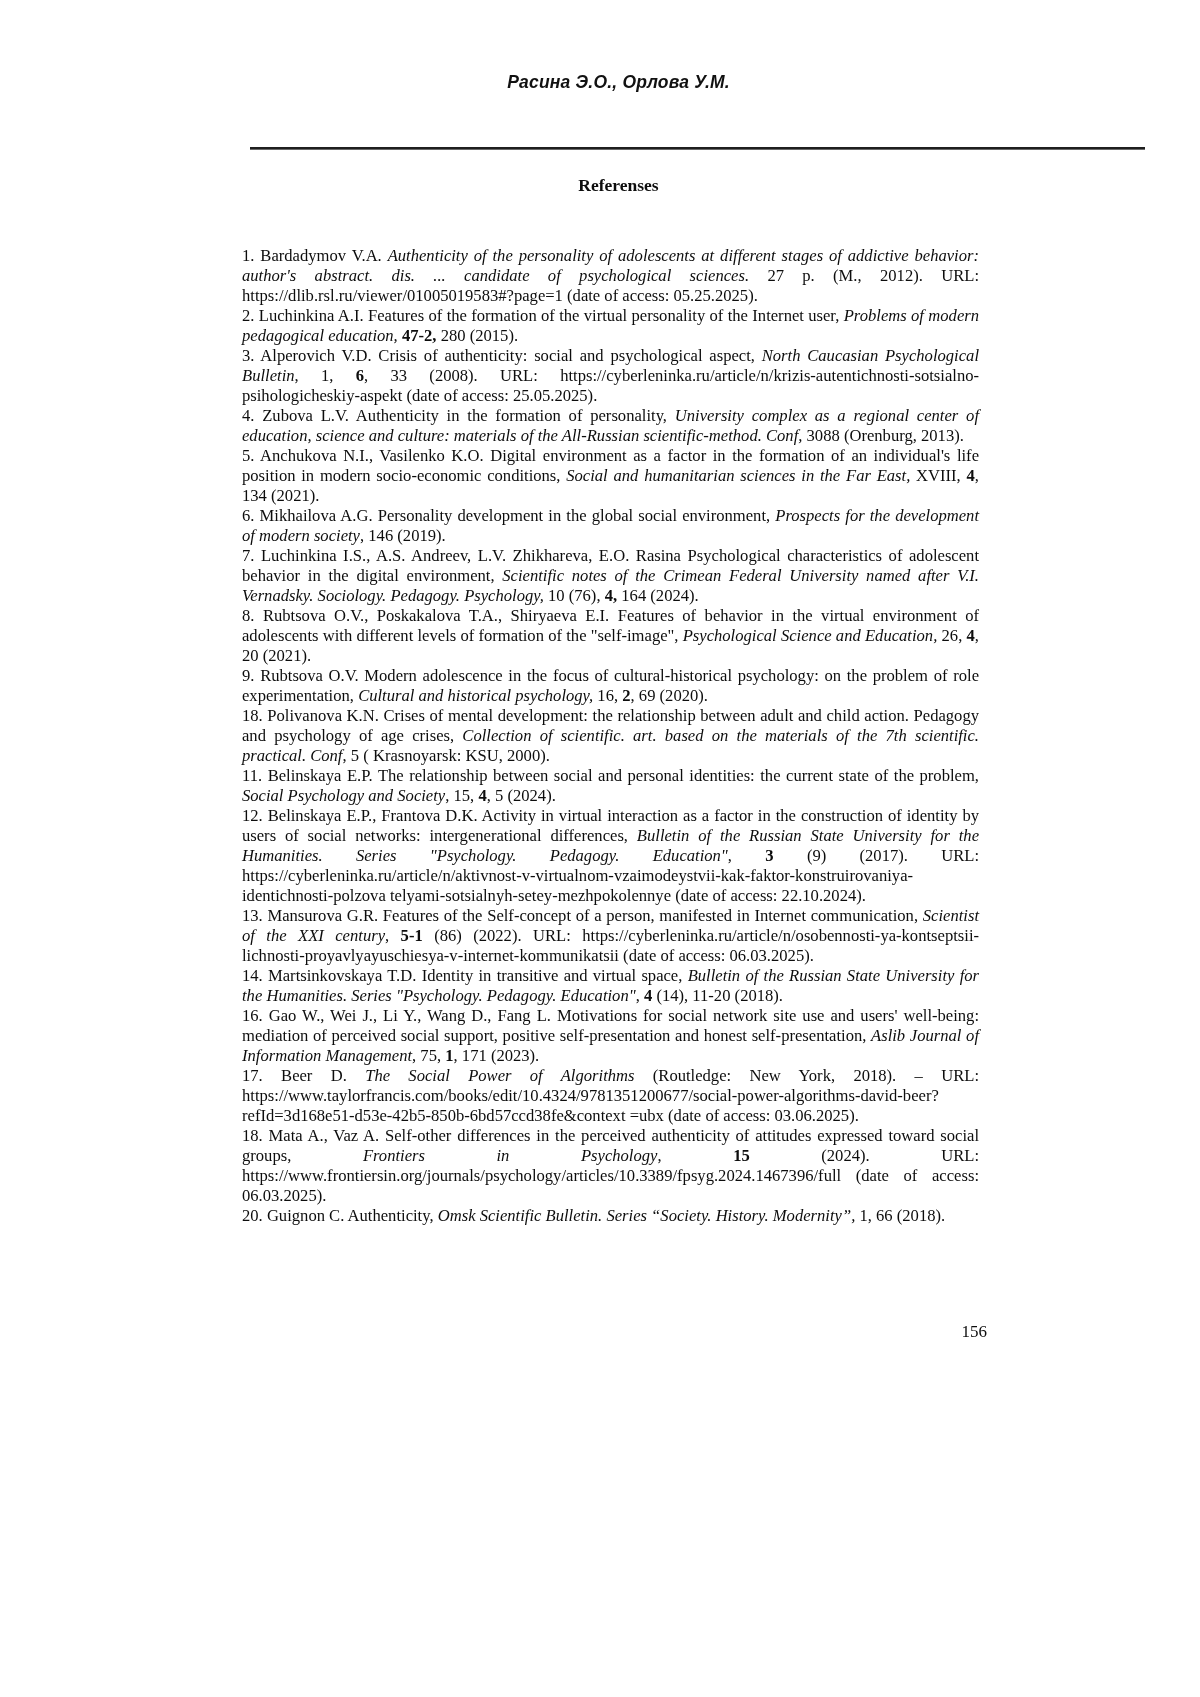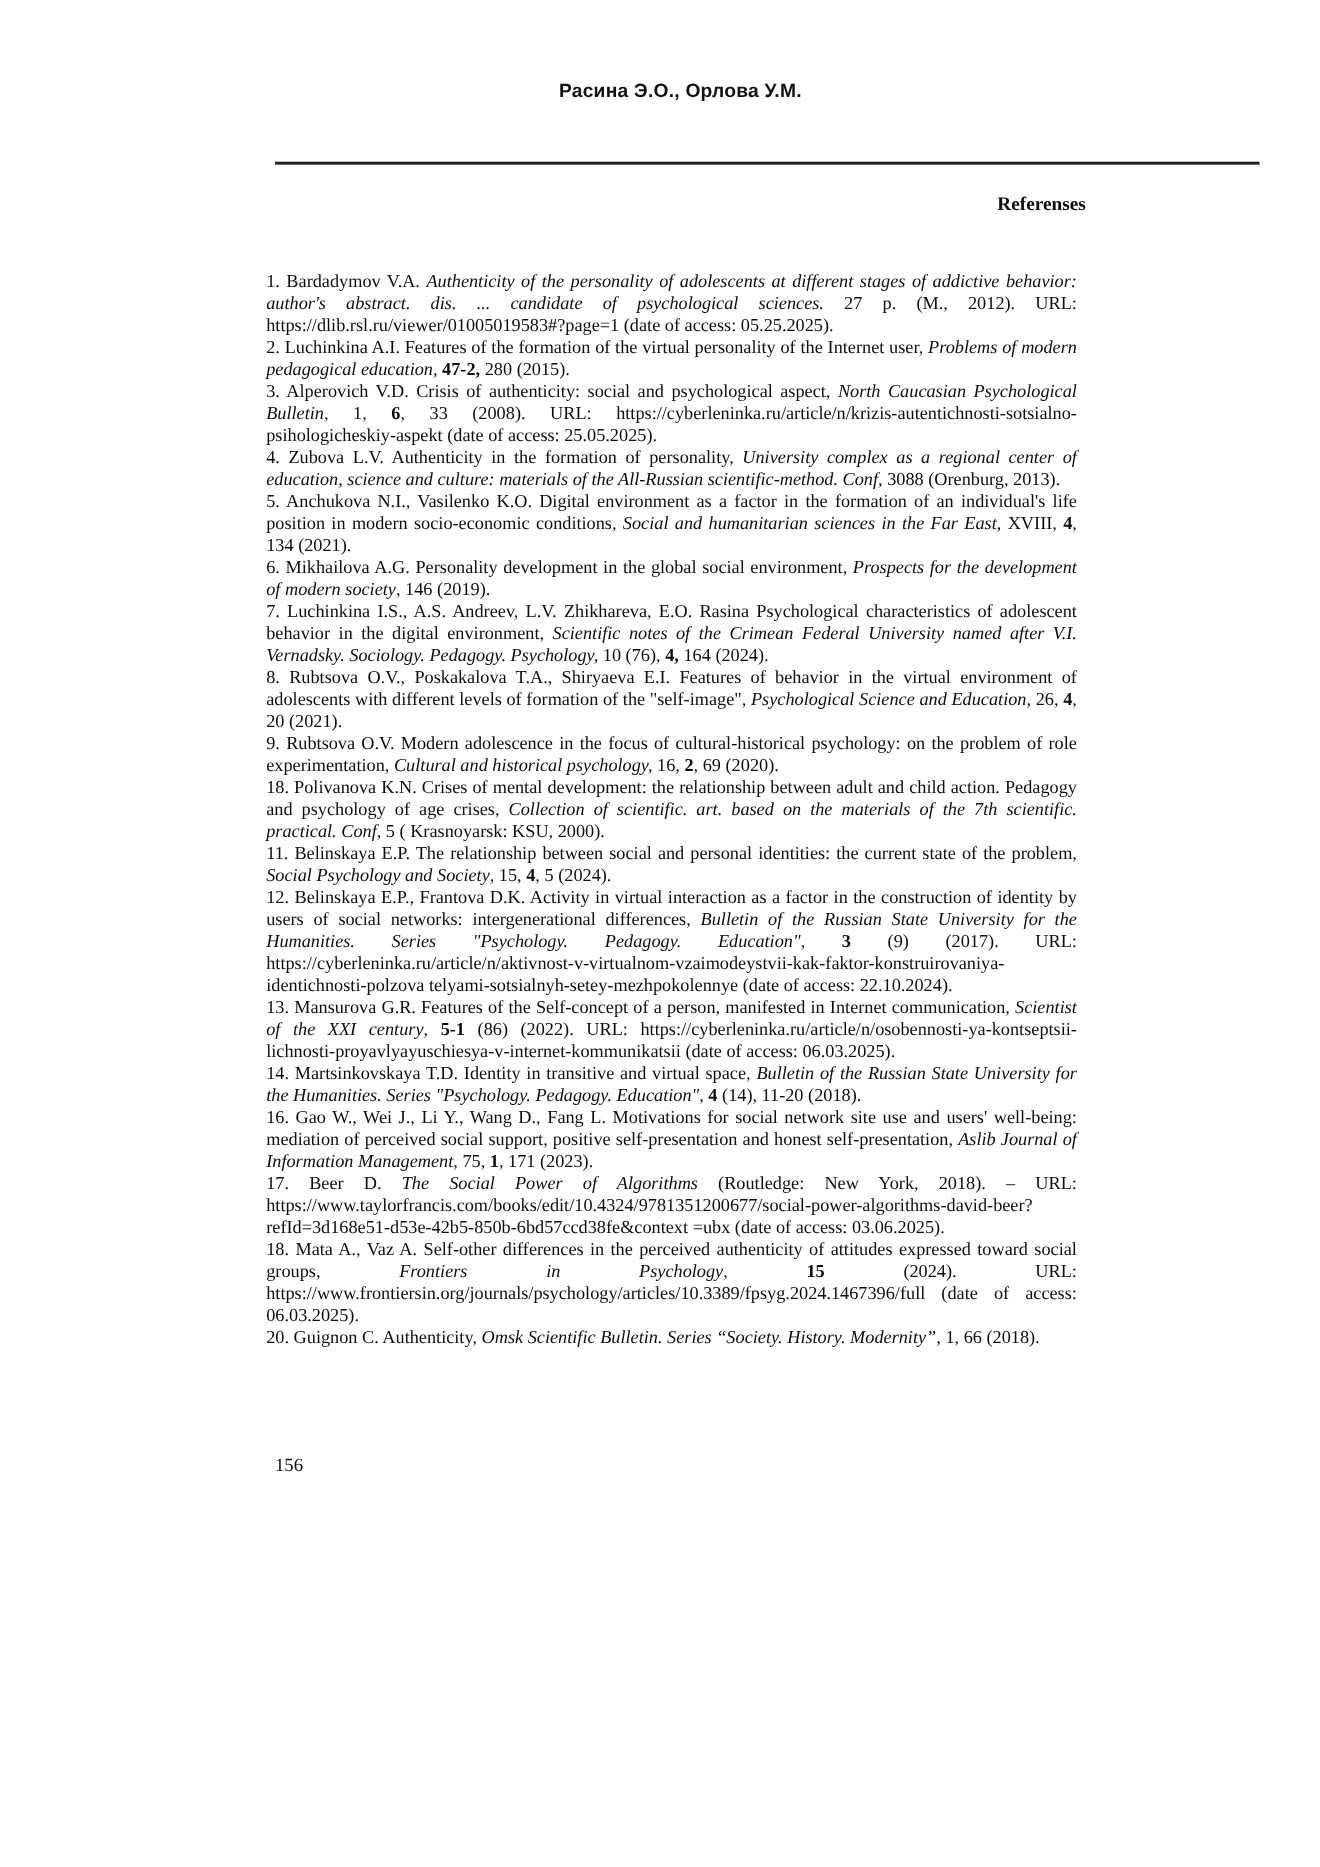--- a/index.html
+++ b/index.html
@@ -13,39 +13,40 @@
     overflow: hidden;
   }
   .running-head {
     position: absolute;
     top: 72px;
     left: 250px;
     width: 737px;
     text-align: center;
     font-family: "Liberation Sans", sans-serif;
     font-weight: bold;
+    font-style: italic;
     font-size: 17.5px;
     letter-spacing: 0.2px;
     color: #111;
   }
   .header-rule {
     position: absolute;
     top: 147px;
     left: 250px;
     width: 895px;
     height: 3px;
     background: #1f1f1f;
     border-bottom: 1px solid #6a6a6a;
   }
   .section-title {
     position: absolute;
     top: 175px;
     left: 250px;
     width: 737px;
-    text-align: right;
+    text-align: center;
     font-family: "Liberation Serif", serif;
     font-weight: bold;
     font-size: 17.5px;
     color: #0d0d0d;
   }
   .refs {
     position: absolute;
     top: 246px;
     left: 242px;
     width: 737px;
@@ -59,21 +60,21 @@
     margin: 0;
     overflow-wrap: anywhere;
   }
   .refs .i  { font-style: italic; }
   .refs .b  { font-weight: 700; }
   .page-num {
     position: absolute;
     top: 1322px;
     left: 250px;
     width: 737px;
-    text-align: left;
+    text-align: right;
     font-family: "Liberation Serif", serif;
     font-size: 17px;
     color: #0d0d0d;
   }
 </style>
 </head>
 <body>
 
 <div class="page">
   <div class="running-head">Расина Э.О., Орлова У.М.</div>

